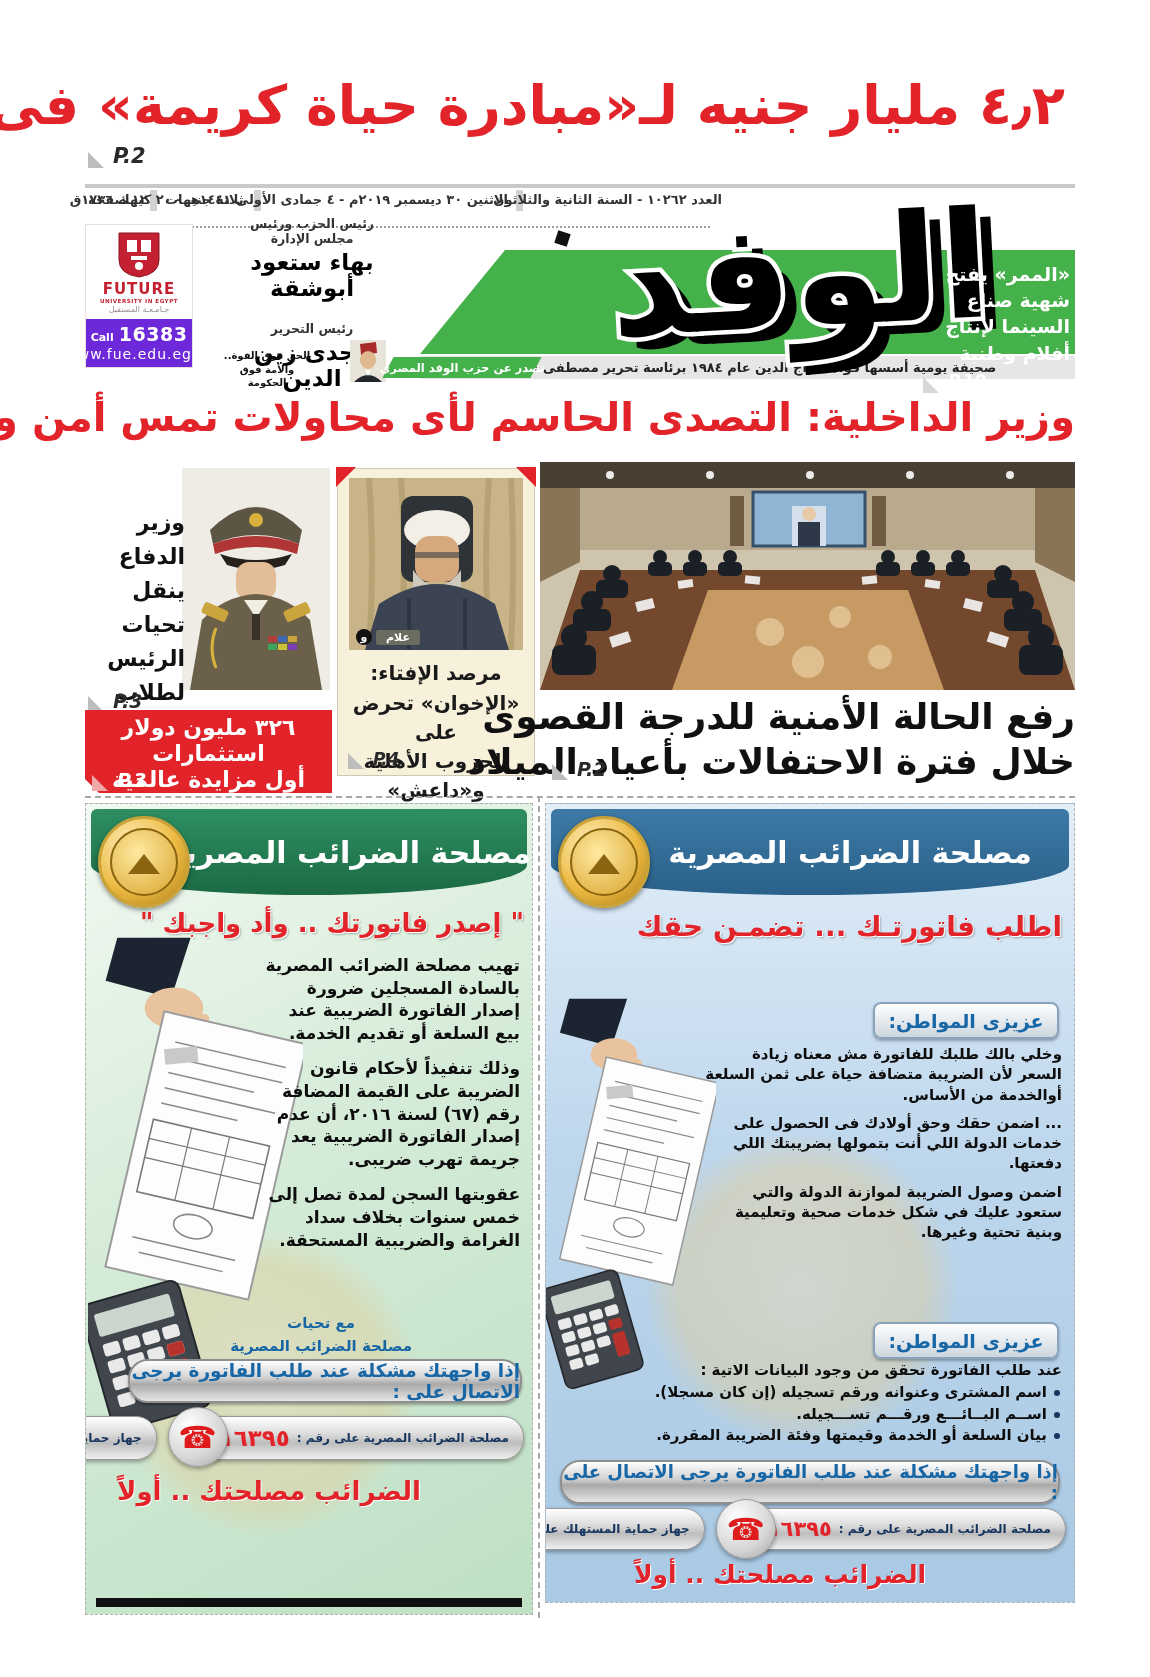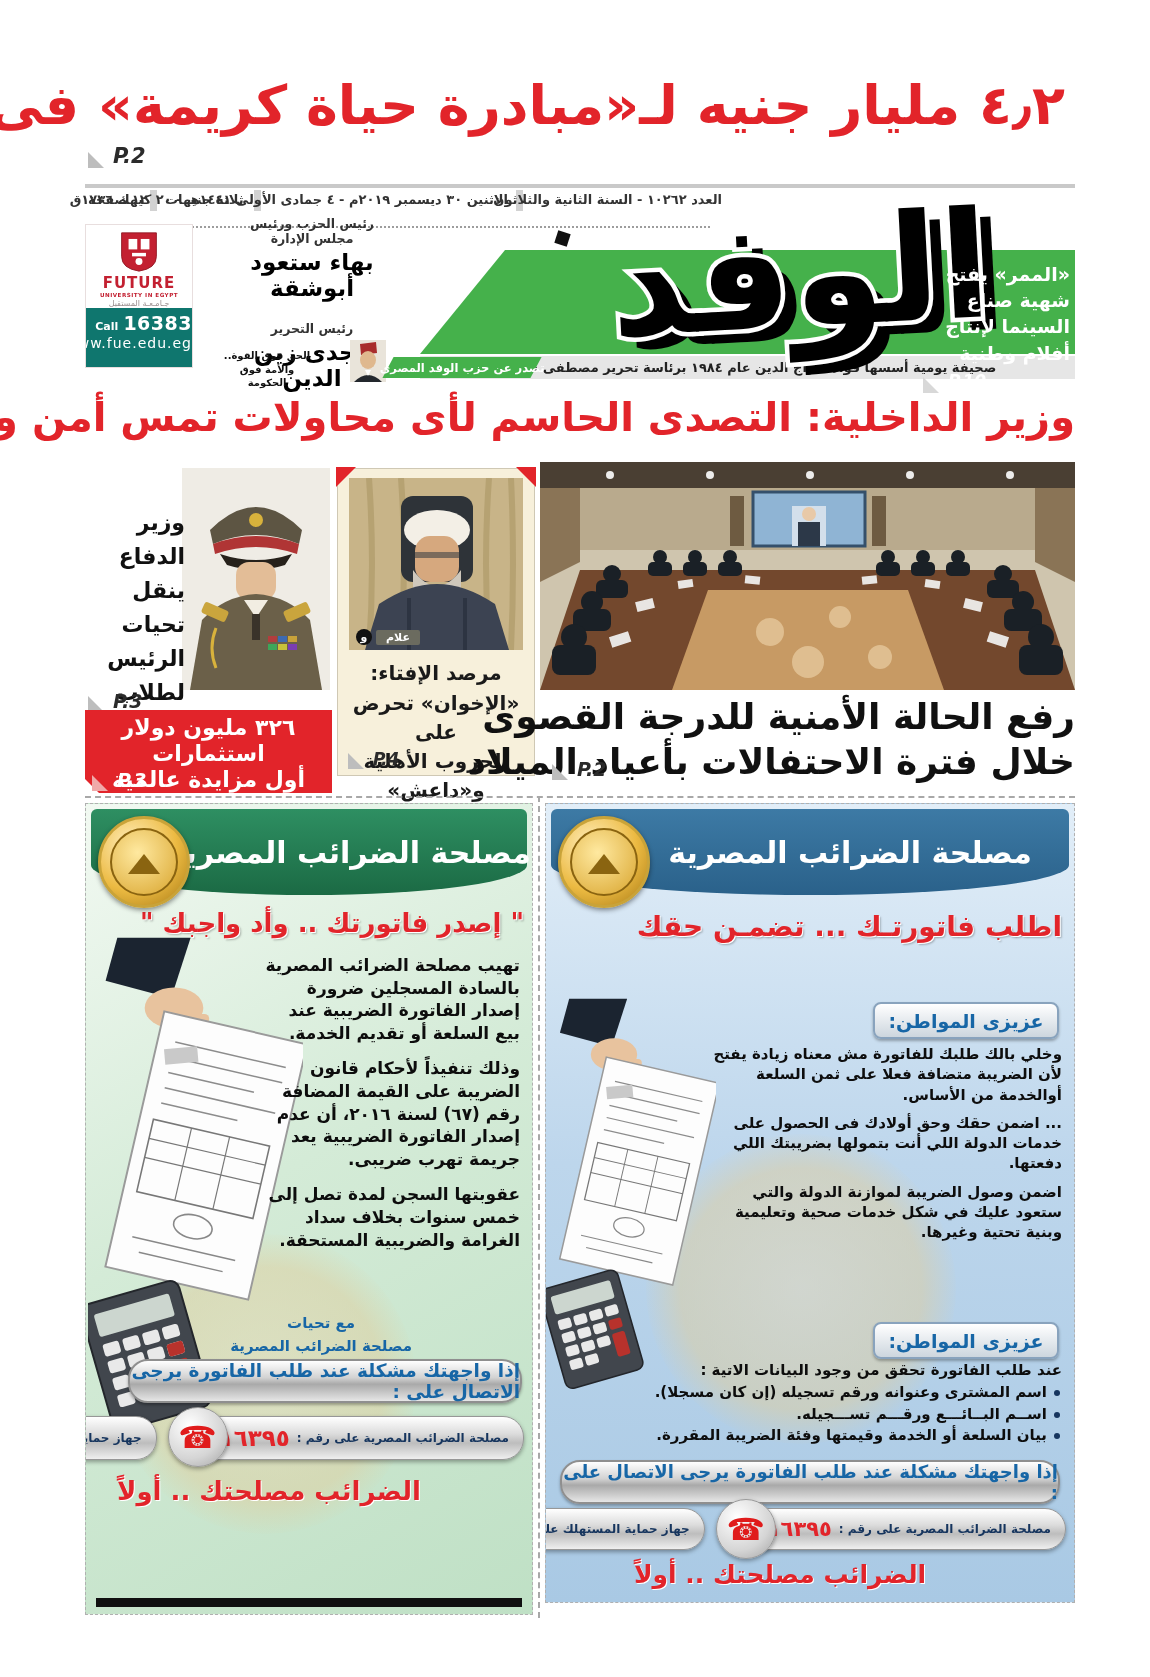--- a/index.html
+++ b/index.html
@@ -43,21 +43,21 @@
   .editors{top:216px;left:232px;width:160px;text-align:center}
   .editors .role{font-size:12.5px;font-weight:bold;color:#333}
   .editors .name{font-size:23px;font-weight:bold;color:#000;margin:3px 0 20px}
 
   
   .fue-ad{top:224px;left:85px;width:106px;height:142px;background:#fff;border:1px solid #e8dede;
           display:flex;flex-direction:column;align-items:center;overflow:hidden}
   .fue-brand{color:#c32031;font-weight:bold;font-size:15px;letter-spacing:1px;margin-top:2px}
   .fue-sub{color:#c32031;font-size:5.6px;font-weight:bold;letter-spacing:.5px}
   .fue-ar{color:#9b8f8f;font-size:8px;margin-top:1px}
-  .fue-call{margin-top:auto;width:100%;background:#0f766e;color:#fff;text-align:right;padding:4px 0 16px}
+  .fue-call{margin-top:auto;width:100%;background:#6d28d9;color:#fff;text-align:center;padding:4px 0 5px}
   .fue-call .c1{font-size:11px;font-weight:bold}
   .fue-call .c2{font-size:19px;font-weight:bold;letter-spacing:.5px}
   .fue-call .c3{font-size:14px;letter-spacing:1px;margin-top:1px}
 
   
   .lead-headline{top:394px;left:85px;width:990px;text-align:center;font-size:40px;font-weight:bold;
                  color:#e2242a;white-space:nowrap;letter-spacing:-1px}
 
   
   .main-photo{top:462px;left:540px;width:535px;height:228px}
@@ -532,21 +532,21 @@
             <rect x="62" y="440" width="17" height="13" rx="3"></rect>
           <rect x="20" y="458" width="17" height="13" rx="3"></rect>
             <rect x="41" y="458" width="17" height="13" rx="3"></rect>
         </g>
         <rect x="83" y="422" width="17" height="13" rx="3" fill="#b8322c"></rect>
         <rect x="83" y="440" width="17" height="31" rx="3" fill="#b8322c"></rect>
       </g>
     </svg>
 
     <div class="ad-blue-paras">
-      <p>وخلي بالك طلبك للفاتورة مش معناه زيادة يفتح لأن الضريبة متضافة فعلا على ثمن السلعة أوالخدمة من الأساس.</p>
+      <p>وخلي بالك طلبك للفاتورة مش معناه زيادة السعر لأن الضريبة متضافة حياة على ثمن السلعة أوالخدمة من الأساس.</p>
       <p>... اضمن حقك وحق أولادك فى الحصول على خدمات الدولة اللي أنت بتمولها بضريبتك اللي دفعتها.</p>
       <p>اضمن وصول الضريبة لموازنة الدولة والتي ستعود عليك في شكل خدمات صحية وتعليمية وبنية تحتية وغيرها.</p>
     </div>
 
     <div class="citizen-badge badge2">
       <span>عزيزى المواطن:</span>
     </div>
 
     <div class="checklist">
       <div>عند طلب الفاتورة تحقق من وجود البيانات الاتية :</div>

